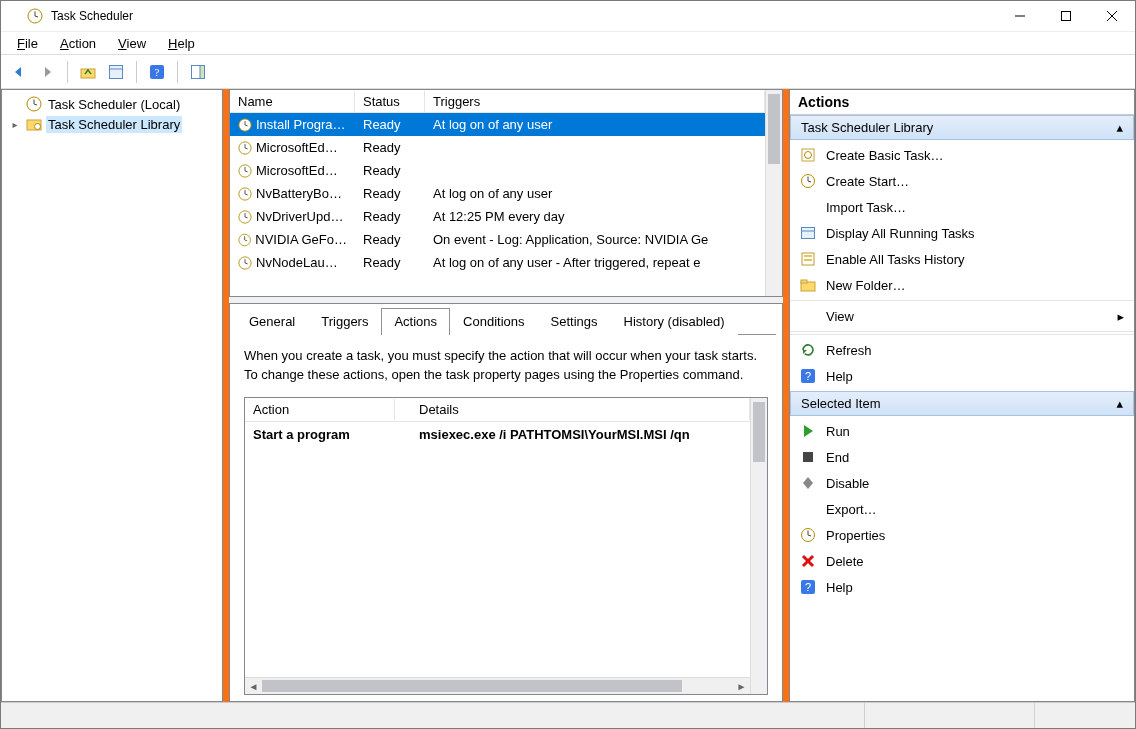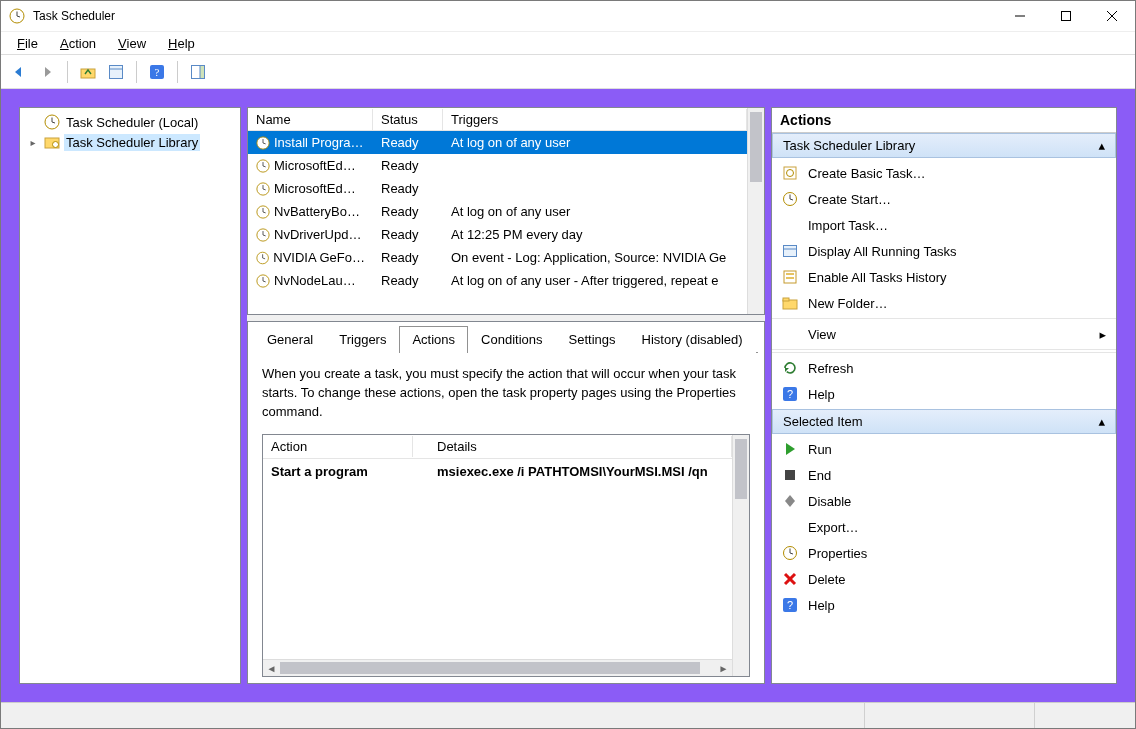--- a/index.html
+++ b/index.html
@@ -18,20 +18,21 @@
     border: 1px solid #7a7a7a;
     background: #fff;
     display: flex; flex-direction: column;
   }
   
   .titlebar {
     height: 31px;
     display: flex; align-items: center;
     background: #fff;
     border-bottom: 1px solid #eee;
+    padding-left: 18px;
   }
   .titlebar .app-icon { width: 16px; height: 16px; margin: 0 8px; }
   .titlebar .title { font-size: 12px; flex: 0 0 auto; }
   .titlebar .spacer { flex: 1; }
   .win-btn { width: 46px; height: 31px; display:flex; align-items:center; justify-content:center; }
   .win-btn svg { width: 10px; height: 10px; }
   
   .menubar {
     height: 23px;
     display:flex; align-items:center;
@@ -54,22 +55,22 @@
   .tb-btn {
     width: 24px; height: 24px; border:1px solid transparent;
     display:flex;align-items:center;justify-content:center;
     border-radius:2px;
   }
   .tb-sep { width:1px; height:22px; background:#ccc; margin:0 4px;}
   
   .panes {
     flex:1;
     display:flex;
-    background:#8b5cf6;
-    padding:18px;
+    background:#f97316;
+    padding:0;
     gap:6px;
     min-height:0;
   }
   .pane {
     background:#fff;
     border:1px solid #828790;
   }
   .left-pane { width: 222px; padding:4px 0; overflow:auto;}
   .tree-row { display:flex; align-items:center; height:20px; padding-left:6px; gap:4px; font-size:13px; white-space:nowrap;}
   .tree-indent { width:14px; display:flex; align-items:center; justify-content:center;}

